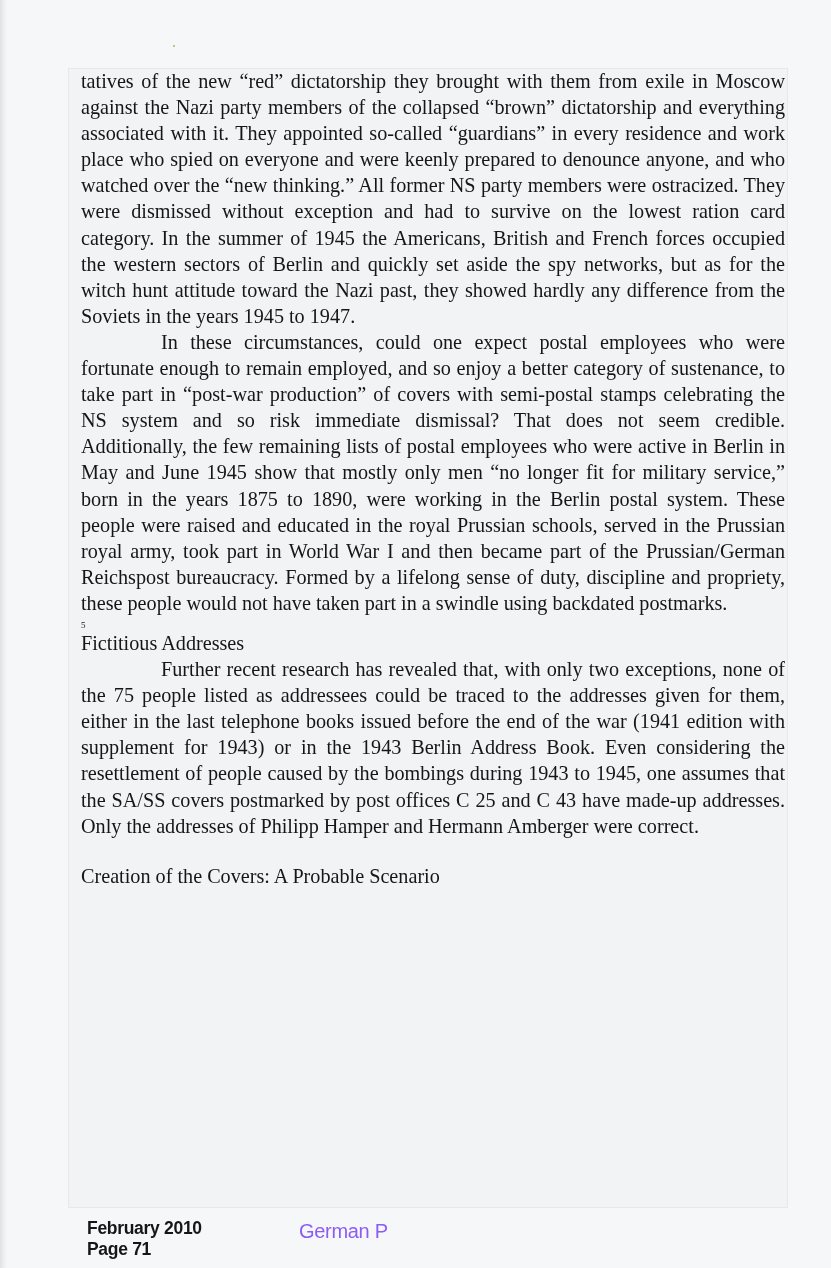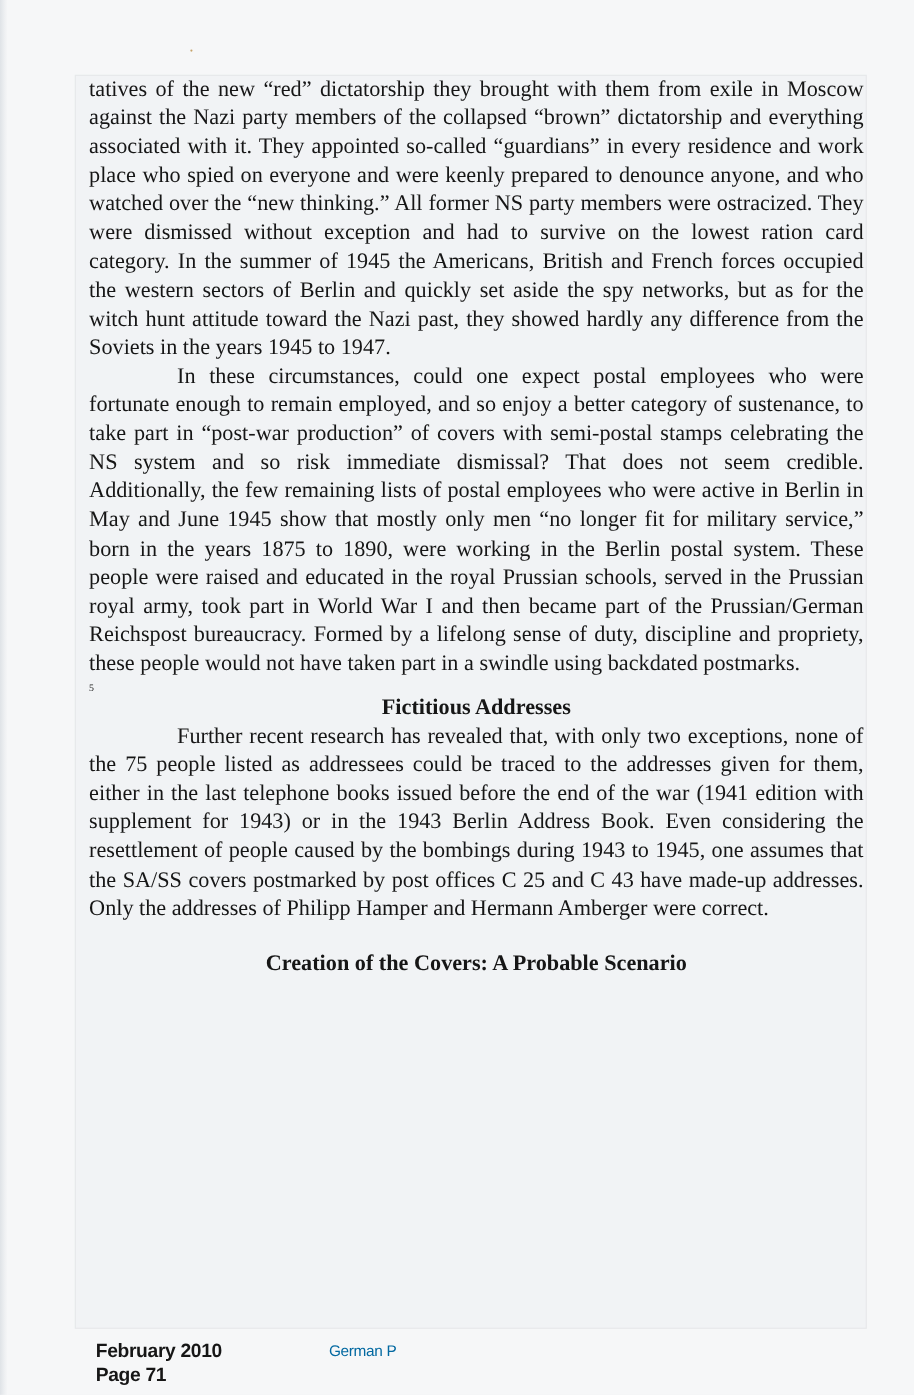--- a/index.html
+++ b/index.html
@@ -24,32 +24,32 @@
     position: absolute; left: 81px; top: 68px; width: 704px;
     font-size: 20.2px; line-height: 26.1px;
     text-align: justify;
   }
   .content p { margin: 0; }
   .content p.indent { text-indent: 80px; }
   .footnote-mark {
     font-size: 9px; line-height: 10px; display: block; margin-top: 4px;
   }
   .heading {
-    font-weight: bold; margin: 0; text-align: center;
+    font-weight: normal; margin: 0; text-align: left;
   }
   .heading.gap { margin-top: 24px; }
   .footer {
     position: absolute; left: 87px; right: 46px; top: 1218px;
     font-family: "Liberation Sans", "DejaVu Sans", sans-serif;
     font-weight: bold; font-size: 17.5px; letter-spacing: -0.3px;
     display: flex; justify-content: space-between; flex-direction: column;
   }
   .footer .ghost {
     position: absolute; left: 212px; top: 2px;
-    color: #0369a1; font-weight: normal; font-size: 14px;
+    color: #8b5cf6; font-weight: normal; font-size: 20px;
   }
 </style>
 </head>
 <body>
 
 <div class="page-edge"></div>
 <div class="bleed-box"></div>
 <div class="dot"></div>
 
 <div class="content">

